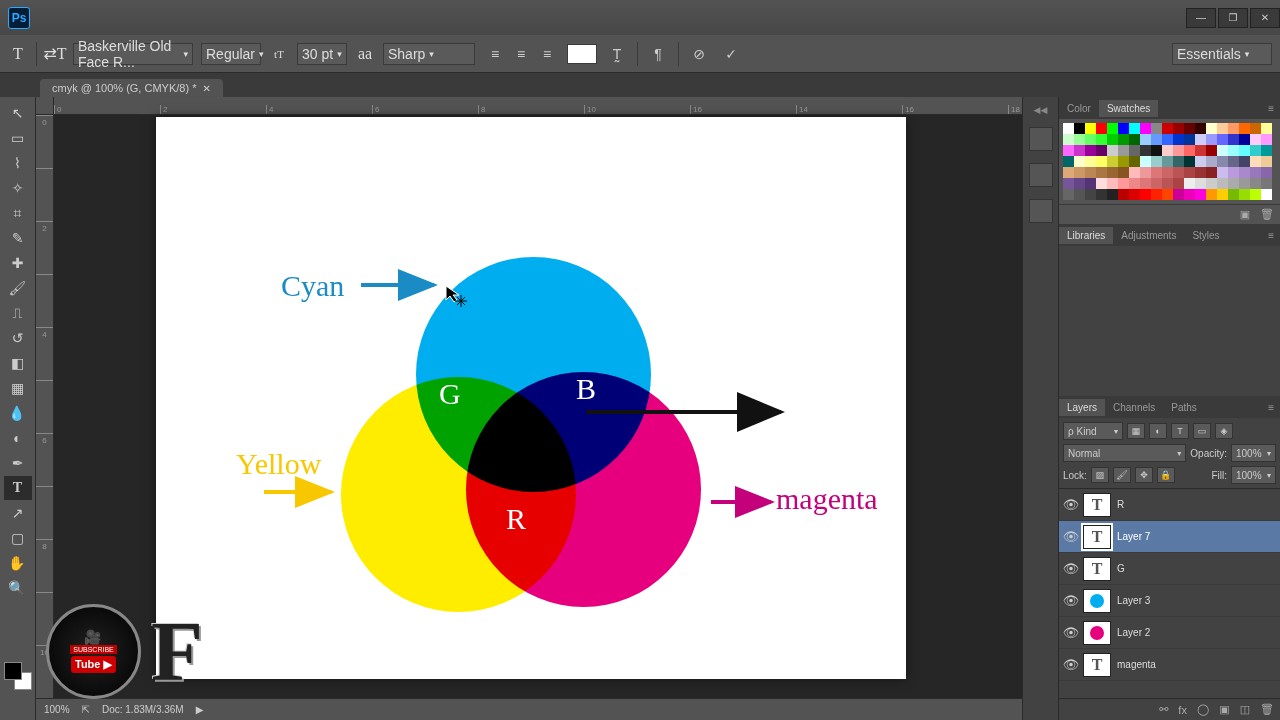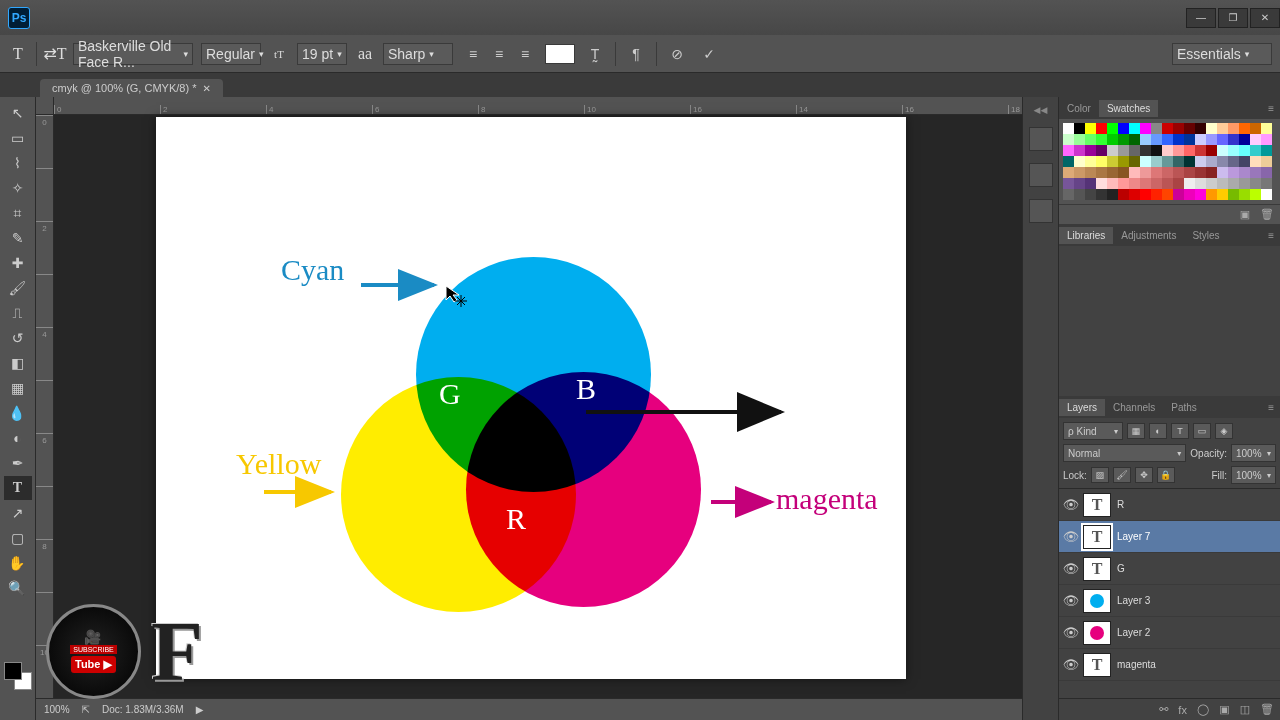--- a/index.html
+++ b/index.html
@@ -14,21 +14,21 @@
 
     
     .options-bar { height: 38px; background: #535353; border-bottom: 1px solid #2a2a2a; display: flex; align-items: center; padding: 0 8px; gap: 8px; }
     .tool-icon-left { width: 20px; height: 20px; display: flex; align-items: center; justify-content: center; color: #ddd; font-family: Georgia, serif; font-size: 16px; }
     .opt-separator { width: 1px; height: 24px; background: #3a3a3a; }
     .dropdown { background: #5a5a5a; border: 1px solid #3a3a3a; color: #ddd; padding: 2px 4px; height: 22px; font-size: 14px; display: flex; align-items: center; position: relative; }
     .dropdown::after { content: "▾"; margin-left: 4px; font-size: 9px; }
     .font-dd { width: 120px; }
     .style-dd { width: 60px; }
     .size-dd { width: 50px; }
-    .aa-dd { width: 70px; }
+    .aa-dd { width: 92px; }
     .color-swatch-opt { width: 30px; height: 20px; background: #fff; border: 1px solid #3a3a3a; }
     .icon-btn { width: 24px; height: 24px; display: flex; align-items: center; justify-content: center; color: #ccc; font-size: 14px; }
     .align-group { display: flex; gap: 2px; }
     .essentials { margin-left: auto; }
     .essentials-dd { width: 100px; }
 
     
     .doc-tab-bar { height: 24px; background: #3a3a3a; display: flex; align-items: flex-end; padding-left: 40px; }
     .doc-tab { background: #535353; color: #ccc; padding: 3px 12px; font-size: 11px; border-top-left-radius: 4px; border-top-right-radius: 4px; margin-right: 2px; display: flex; align-items: center; gap: 6px; }
     .doc-tab .close { font-size: 10px; }
@@ -62,21 +62,21 @@
     .c-yellow { background: #ffed00; left: 185px; top: 260px; }
     .c-magenta { background: #e6007e; left: 310px; top: 255px; mix-blend-mode: normal; }
     
     .ov { position:absolute; font-size:30px; color:#fff; font-family: Georgia, serif;}
     .lbl-G { left: 283px; top: 260px; z-index:5;}
     .lbl-B { left: 420px; top: 255px; z-index:5;}
     .lbl-R { left: 350px; top: 385px; z-index:5;} 
     
     
     .txt { position: absolute; font-size: 30px; }
-    .txt-cyan { color: #1a8bc4; left: 125px; top: 136px; }
+    .txt-cyan { color: #1a8bc4; left: 125px; top: 152px; }
     .txt-yellow { color: #f7c800; left: 80px; top: 330px; }
     .txt-magenta { color: #c4007a; left: 620px; top: 365px; }
     .txt-keyblack { color: #222; left: 555px; top: 200px; text-align: center; line-height: 1.1; }
 
     
     .right-dock { width: 36px; background: #424242; border-left: 1px solid #2a2a2a; display: flex; flex-direction: column; align-items: center; padding-top: 8px; gap: 12px; }
     .dock-icon { width: 24px; height: 24px; background: #555; border: 1px solid #333; }
 
     .panels { width: 222px; background: #535353; border-left: 1px solid #2a2a2a; display: flex; flex-direction: column; }
 
@@ -130,21 +130,21 @@
   </div>
 </div>
 
 <div class="options-bar">
   <div class="tool-icon-left">T</div>
   <div class="opt-separator"></div>
   <div class="tool-icon-left">⇄T</div>
   <div class="dropdown font-dd">Baskerville Old Face R...</div>
   <div class="dropdown style-dd">Regular</div>
   <div class="tool-icon-left" style="font-size:11px;">tT</div>
-  <div class="dropdown size-dd">19 pt</div>
+  <div class="dropdown size-dd">30 pt</div>
   <div class="tool-icon-left" style="font-size:16px;">aa</div>
   <div class="dropdown aa-dd">Sharp</div>
   <div class="align-group">
     <div class="icon-btn">≡</div>
     <div class="icon-btn">≡</div>
     <div class="icon-btn">≡</div>
   </div>
   <div class="color-swatch-opt"></div>
   <div class="icon-btn">T̰</div>
   <div class="opt-separator"></div>

